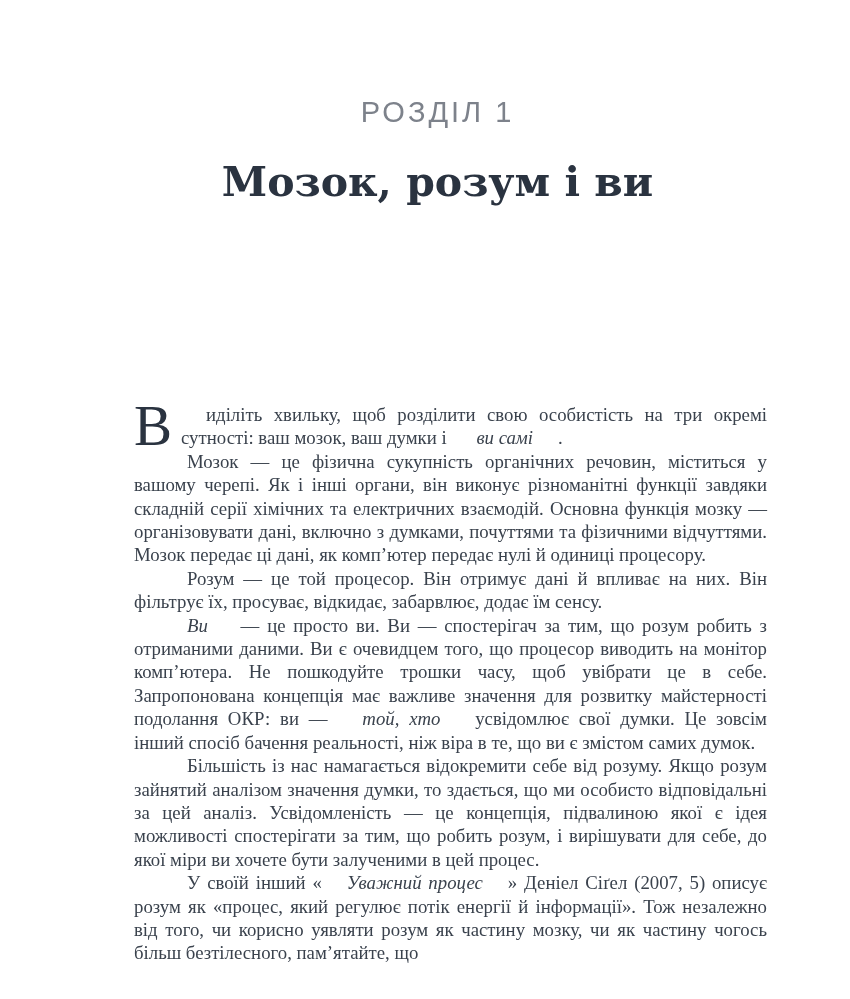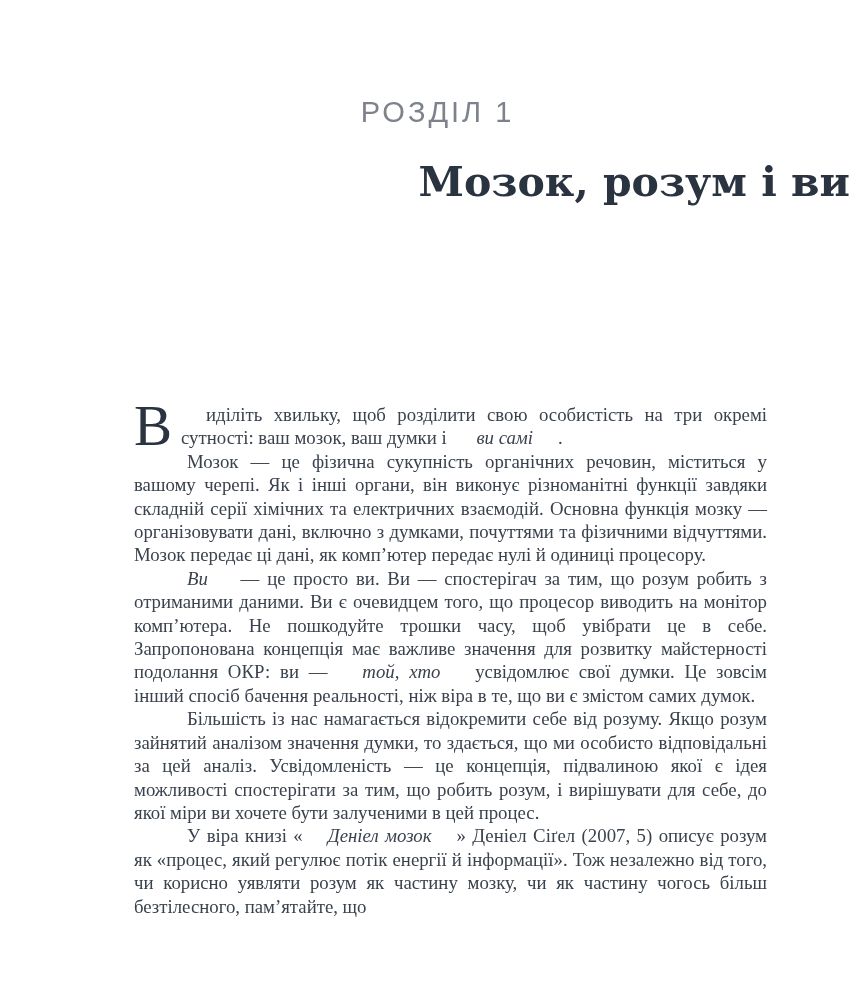--- a/index.html
+++ b/index.html
@@ -27,21 +27,21 @@
     font-weight: 400;
     font-size: 29px;
     letter-spacing: 3px;
     color: #7d828b;
   }
   .chapter-title {
     position: absolute;
     top: 158px;
     left: 0;
     width: 100%;
-    text-align: right;
+    text-align: center;
     font-family: "DejaVu Serif", serif;
     font-weight: 700;
     font-size: 41px;
     margin: 0;
     color: #2a3340;
   }
   .body-text {
     position: absolute;
     top: 403px;
     left: 84px;
@@ -74,17 +74,18 @@
 
 <div class="page">
   <header>
     <div class="chapter-label">РОЗДІЛ 1</div>
     <h1 class="chapter-title">Мозок, розум і ви</h1>
   </header>
 
   <main class="body-text" id="article-body">
       <p class="first-paragraph"><span class="dropcap">В</span><span>иділіть хвильку, щоб розділити свою особистість на три окремі сутності: ваш мо­зок, ваш думки і </span><em>ви самі</em><span>.</span></p>
       <p><span>Мозок — це фізична сукупність органічних речовин, міститься у вашому черепі. Як і інші органи, він виконує різноманітні функції завдяки складній серії хімічних та електричних взаємодій. Основна функція мозку — організовувати дані, включно з думками, почуттями та фізичними відчуттями. Мозок передає ці дані, як комп’ютер передає нулі й одиниці процесору.</span></p>
+      <p><span>Розум — це той процесор. Він отримує дані й впливає на них. Він фільтрує їх, про­суває, відкидає, забарвлює, додає їм сенсу.</span></p>
       <p><em>Ви</em><span> — це просто ви. Ви — спостерігач за тим, що розум робить з отриманими да­ними. Ви є очевидцем того, що процесор виводить на монітор комп’ютера. Не пошко­дуйте трошки часу, щоб увібрати це в себе. Запропонована концепція має важливе значення для розвитку майстерності подолання ОКР: ви — </span><em>той, хто</em><span> усвідомлює свої думки. Це зовсім інший спосіб бачення реальності, ніж віра в те, що ви є змістом самих думок.</span></p>
       <p><span>Більшість із нас намагається відокремити себе від розуму. Якщо розум зайнятий аналізом значення думки, то здається, що ми особисто відповідальні за цей аналіз. Усвідомленість — це концепція, підвалиною якої є ідея можливості спостерігати за тим, що робить розум, і вирішувати для себе, до якої міри ви хочете бути залученими в цей процес.</span></p>
-      <p><span>У віра книзі «</span><em>Деніел мозок</em><span>» Деніел Сіґел (2007, 5) описує розум як «процес, який регулює потік енергії й інформації». Тож незалежно від того, чи корисно уявля­ти розум як частину мозку, чи як частину чогось більш безтілесного, пам’ятайте, що</span></p>
+      <p><span>У своїй інший «</span><em>Уважний процес</em><span>» Деніел Сіґел (2007, 5) описує розум як «процес, який регулює потік енергії й інформації». Тож незалежно від того, чи корисно уявля­ти розум як частину мозку, чи як частину чогось більш безтілесного, пам’ятайте, що</span></p>
     </main>
 </div>
 
 </body></html>

